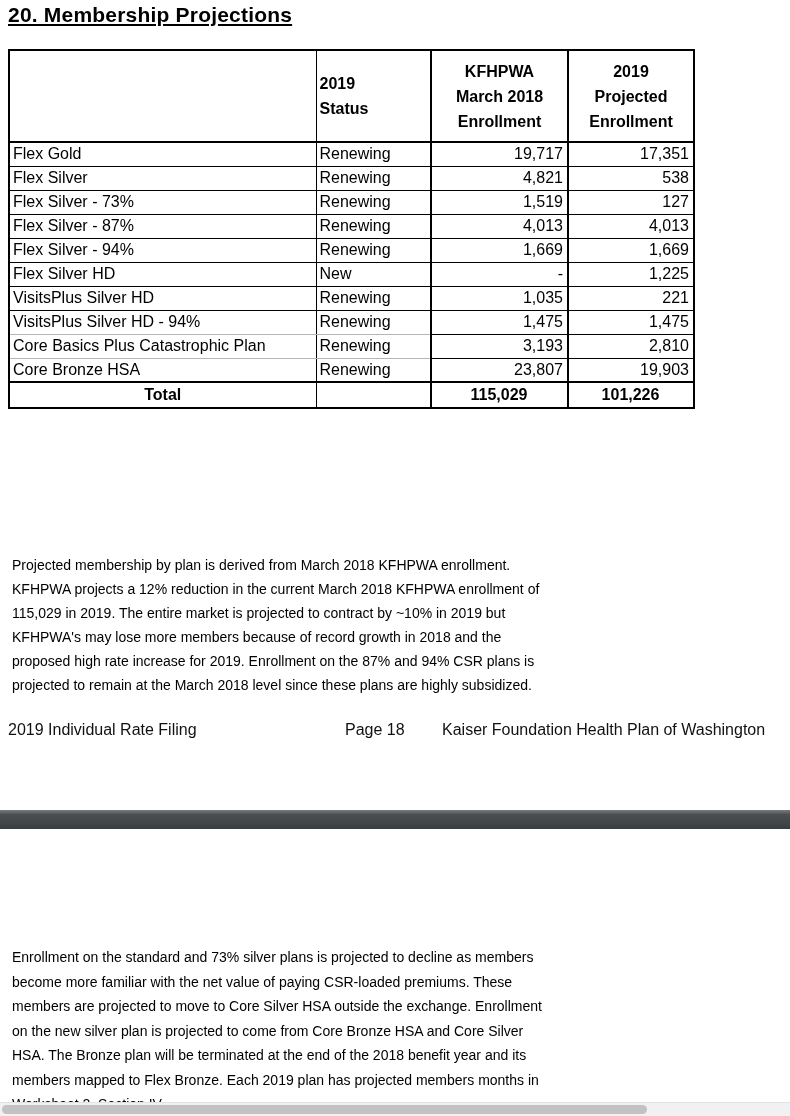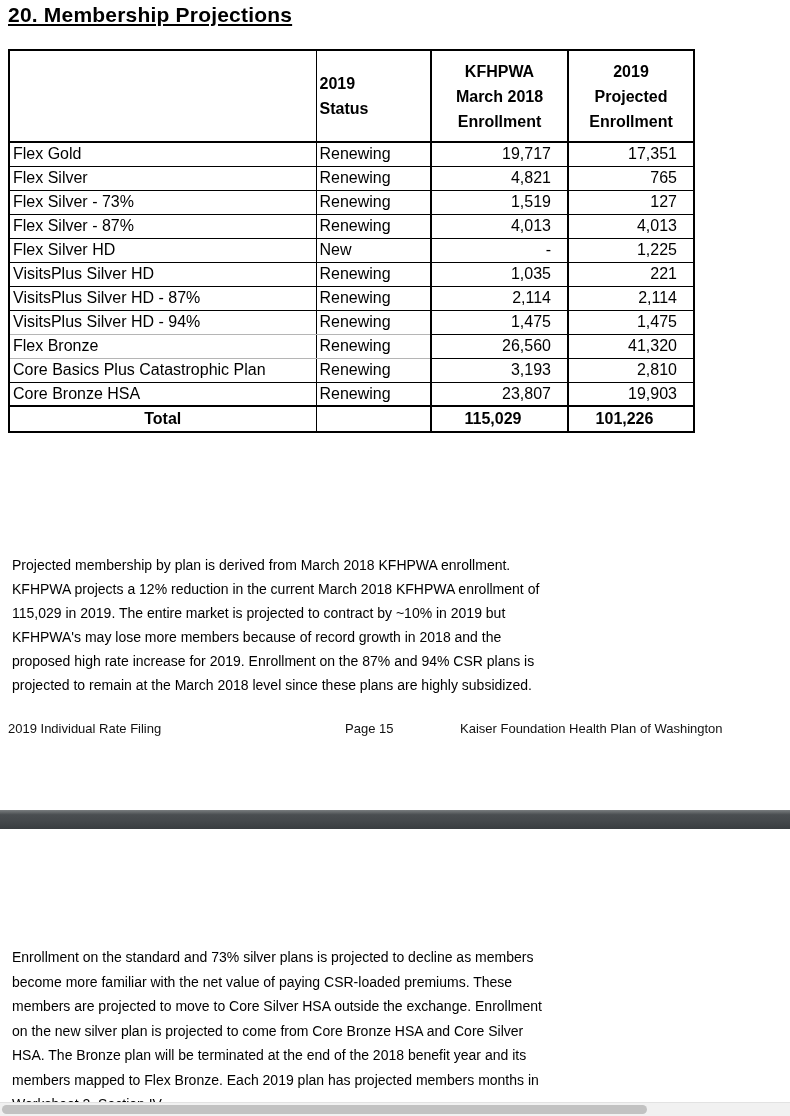--- a/index.html
+++ b/index.html
@@ -25,42 +25,42 @@
   }
   .proj thead tr { height:92px; }
   .proj th {
     border-bottom:2px solid #000; font-weight:bold; vertical-align:middle;
     white-space:pre-line; line-height:25px;
   }
   .proj th.status { text-align:left; padding-left:3px; }
   .proj th.numh { text-align:center; }
   .proj tbody tr { height:24px; }
   .proj td { padding:0 3px; vertical-align:middle; }
-  .proj td.num { text-align:right; padding-right:16px;margin-left:20px; }
+  .proj td.num { text-align:right; padding-right:4px;margin-left:20px; }
   .proj th:nth-child(3), .proj td:nth-child(3),
   .proj th:nth-child(4), .proj td:nth-child(4) { border-left-width:2px; }
   
   .proj tbody tr:nth-child(8) td:nth-child(-n+2),
   .proj tbody tr:nth-child(9) td:nth-child(-n+2) { border-bottom-color:#b5b5b5; }
   .proj tr.total { height:26px; }
   .proj tr.total td { font-weight:bold; border-top:2px solid #000;text-align:center; }
   .para {
     position:absolute; left:8px; width:776px; margin:4px;
     font-size:14px; line-height:24px; white-space:pre-line;
   }
   .para1 { top:549px; }
   .para2 { top:941px; line-height:24.5px; }
   .footer {
     position:absolute; top:721px; left:0; width:790px; height:16px;
-    font-size:13px; color:#111;
+    font-size:16px; color:#111;
   }
   .footer span { position:absolute; top:0; }
   .footer .f-left { left:8px; }
   .footer .f-center { left:345px; }
-  .footer .f-right { left:460px; }
+  .footer .f-right { left:442px; }
   .page-divider {
     position:absolute; top:810px; left:0; width:790px; height:19px;
     background:linear-gradient(180deg,#797d7f 0%,#4a4e51 25%,#45494c 55%,#393d40 100%);
   }
   .hscrollbar {
     position:absolute; left:0; bottom:0; width:790px; height:13px;
     background:#f1f1f1; border-top:1px solid #e2e2e2; z-index:5;
   }
   .hscrollbar .thumb {
     position:absolute; left:2px; top:2px; width:645px; height:9px;
@@ -96,63 +96,57 @@
     <tr>
       <td>Flex Gold</td>
       <td>Renewing</td>
       <td class="num">19,717</td>
       <td class="num">17,351</td>
     </tr>
     <tr>
       <td>Flex Silver</td>
       <td>Renewing</td>
       <td class="num">4,821</td>
-      <td class="num">765</td>
+      <td class="num">538</td>
     </tr>
     <tr>
       <td>Flex Silver - 73%</td>
       <td>Renewing</td>
       <td class="num">1,519</td>
       <td class="num">127</td>
     </tr>
     <tr>
       <td>Flex Silver - 87%</td>
       <td>Renewing</td>
       <td class="num">4,013</td>
       <td class="num">4,013</td>
     </tr>
     <tr>
+      <td>Flex Silver - 94%</td>
+      <td>Renewing</td>
+      <td class="num">1,669</td>
+      <td class="num">1,669</td>
+    </tr>
+    <tr>
       <td>Flex Silver HD</td>
       <td>New</td>
       <td class="num">-</td>
       <td class="num">1,225</td>
     </tr>
     <tr>
       <td>VisitsPlus Silver HD</td>
       <td>Renewing</td>
       <td class="num">1,035</td>
       <td class="num">221</td>
     </tr>
     <tr>
-      <td>VisitsPlus Silver HD - 87%</td>
-      <td>Renewing</td>
-      <td class="num">2,114</td>
-      <td class="num">2,114</td>
-    </tr>
-    <tr>
       <td>VisitsPlus Silver HD - 94%</td>
       <td>Renewing</td>
       <td class="num">1,475</td>
       <td class="num">1,475</td>
-    </tr>
-    <tr>
-      <td>Flex Bronze</td>
-      <td>Renewing</td>
-      <td class="num">26,560</td>
-      <td class="num">41,320</td>
     </tr>
     <tr>
       <td>Core Basics Plus Catastrophic Plan</td>
       <td>Renewing</td>
       <td class="num">3,193</td>
       <td class="num">2,810</td>
     </tr>
     <tr>
       <td>Core Bronze HSA</td>
       <td>Renewing</td>
@@ -170,21 +164,21 @@
 
 <p class="para para1">Projected membership by plan is derived from March 2018 KFHPWA enrollment.
 KFHPWA projects a 12% reduction in the current March 2018 KFHPWA enrollment of
 115,029 in 2019. The entire market is projected to contract by ~10% in 2019 but
 KFHPWA's may lose more members because of record growth in 2018 and the
 proposed high rate increase for 2019. Enrollment on the 87% and 94% CSR plans is
 projected to remain at the March 2018 level since these plans are highly subsidized.</p>
 
 <div class="footer">
   <span class="f-left">2019 Individual Rate Filing</span>
-  <span class="f-center">Page 15</span>
+  <span class="f-center">Page 18</span>
   <span class="f-right">Kaiser Foundation Health Plan of Washington</span>
 </div>
 
 <div class="page-divider"></div>
 
 <p class="para para2">Enrollment on the standard and 73% silver plans is projected to decline as members
 become more familiar with the net value of paying CSR-loaded premiums. These
 members are projected to move to Core Silver HSA outside the exchange. Enrollment
 on the new silver plan is projected to come from Core Bronze HSA and Core Silver
 HSA. The Bronze plan will be terminated at the end of the 2018 benefit year and its

